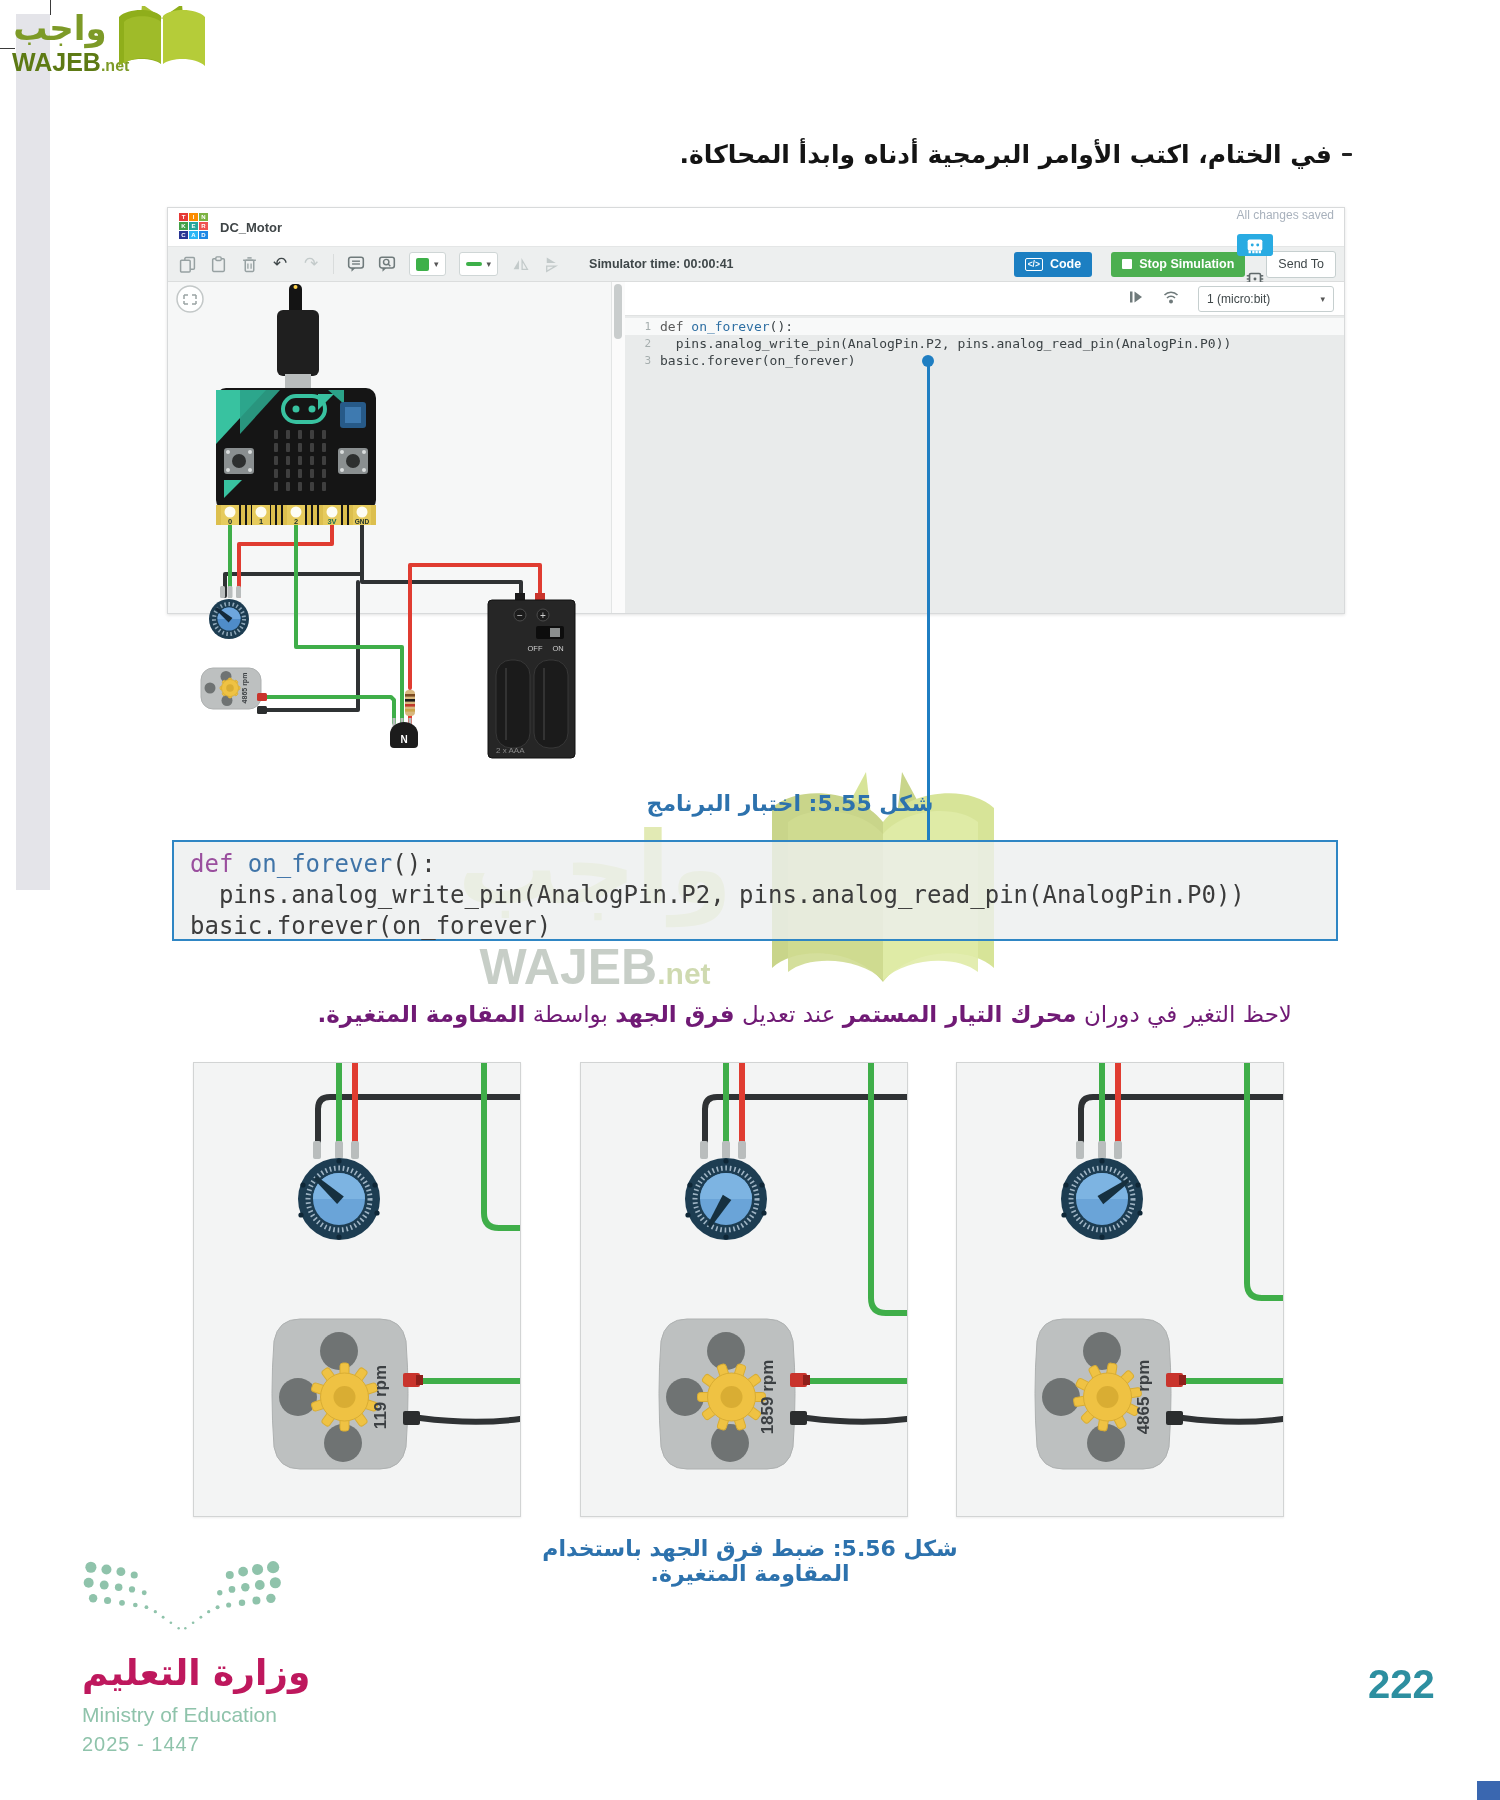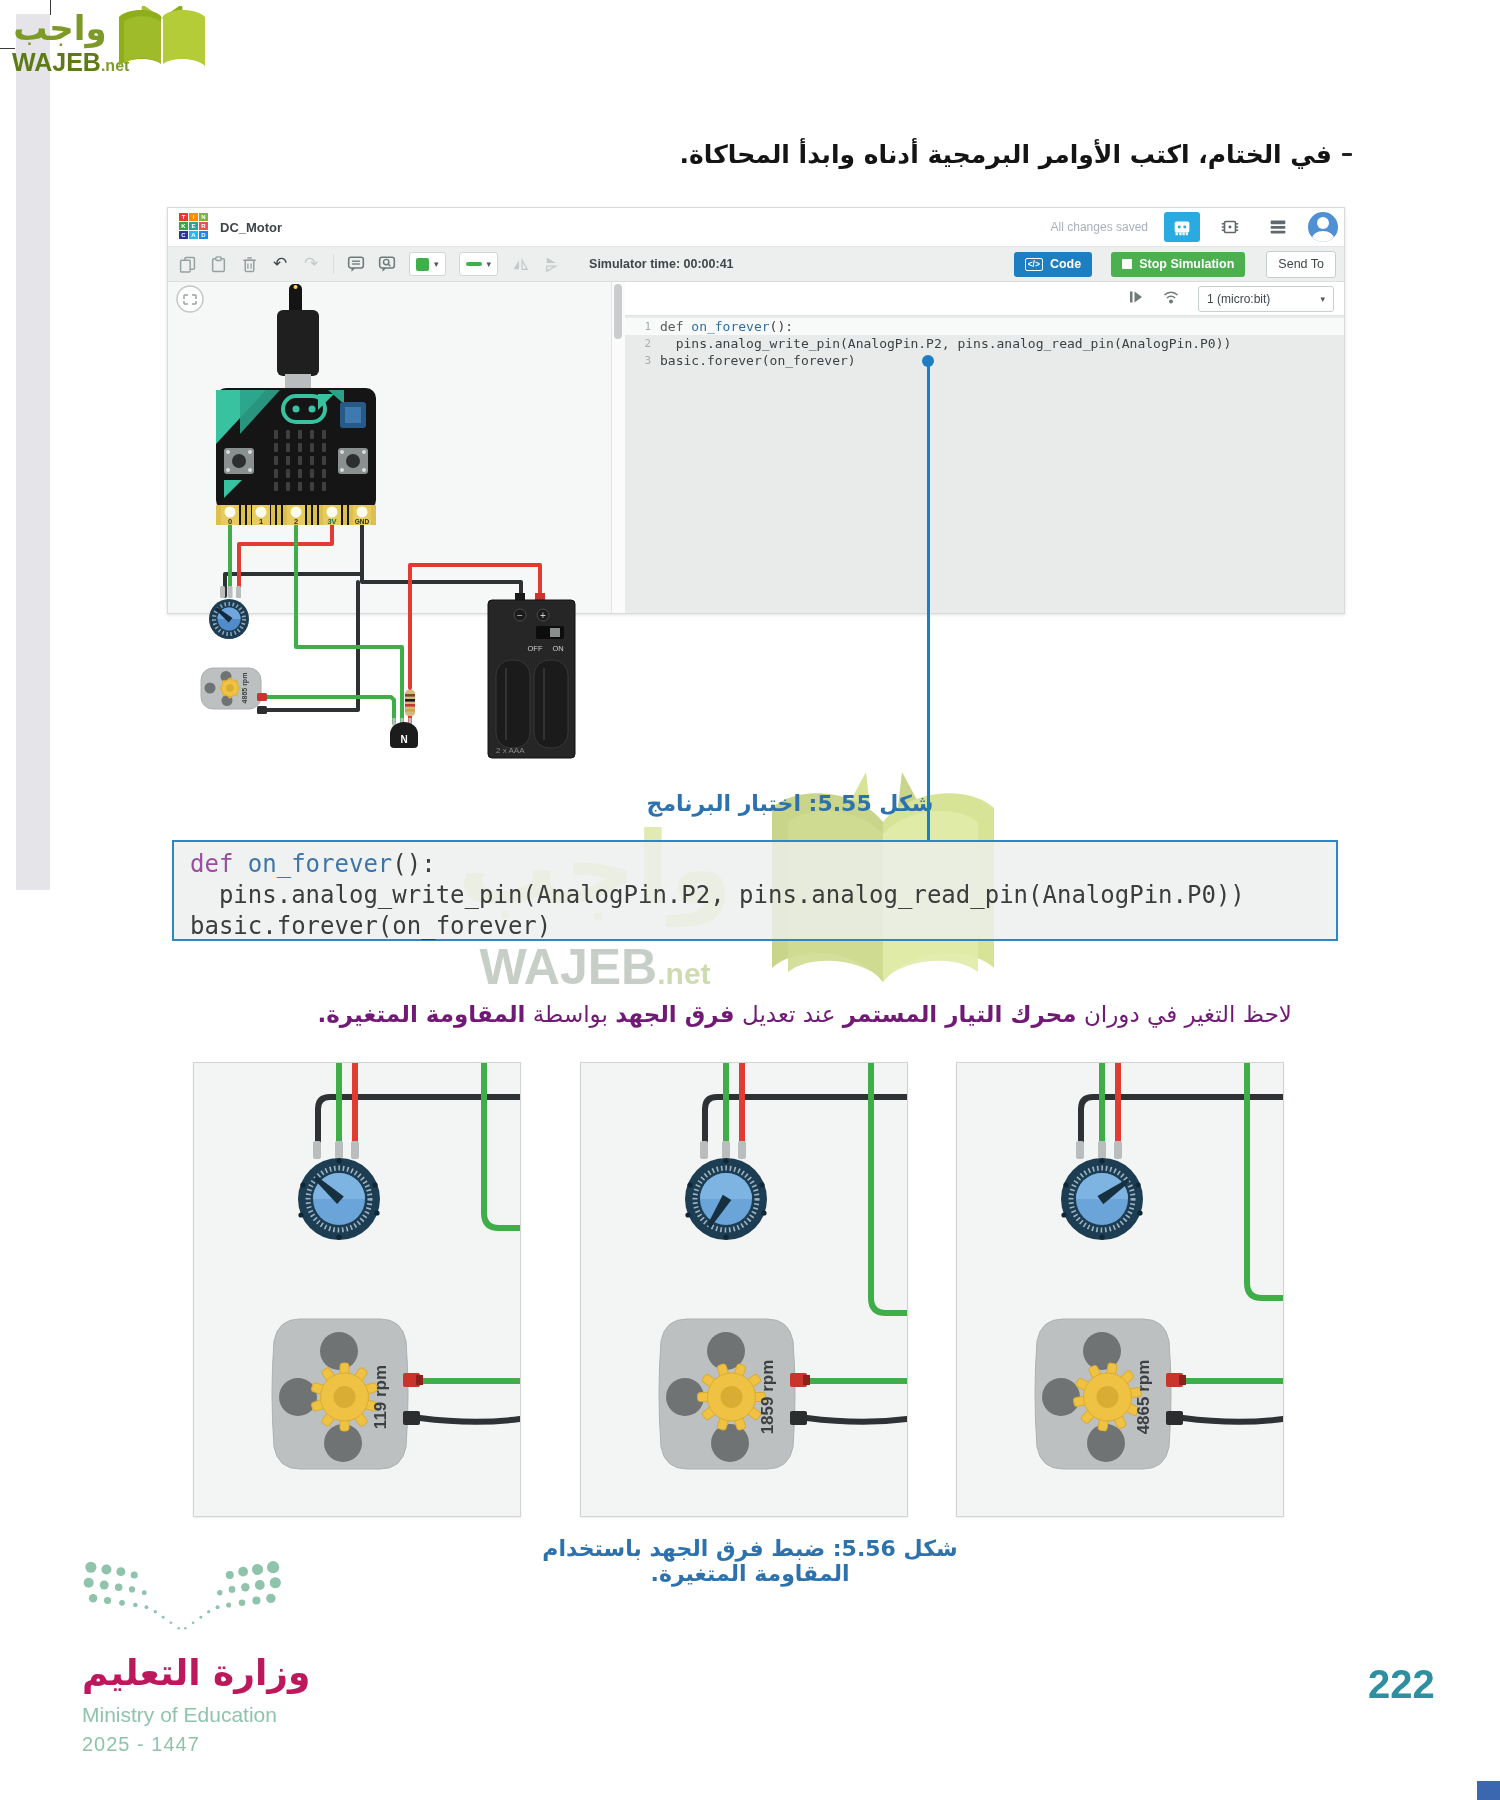--- a/index.html
+++ b/index.html
@@ -24,21 +24,21 @@
            font-family:"DejaVu Sans",sans-serif;font-size:25px;font-weight:bold;color:#141414;}
   .h-dash{display:inline-block;width:10px;height:3px;background:#222;border-radius:1px;}
   
   .tc-window{left:167px;top:207px;width:1178px;height:407px;background:#f6f7f7;
              border:1px solid #d8dadb;box-shadow:0 1px 3px rgba(0,0,0,.12);box-sizing:border-box;}
   .tc-titlebar{position:relative;height:38px;background:#fff;border-bottom:1px solid #e4e6e6;}
   .tc-logo{position:absolute;left:11px;top:5px;width:31px;height:28px;display:grid;
            grid-template-columns:repeat(3,9px);grid-auto-rows:8px;gap:1px;}
   .tc-logo span{display:block;color:#fff;font-size:6px;font-weight:bold;line-height:8px;text-align:center;}
   .tc-title{position:absolute;left:52px;top:12px;font-size:13px;font-weight:bold;color:#3f4547;}
-  .tc-right{position:absolute;right:6px;top:0;height:38px;display:flex;align-items:center;gap:12px;}
+  .tc-right{position:absolute;right:6px;top:0;height:38px;display:flex;align-items:flex-start;gap:12px;flex-direction:column;}
   .saved{font-size:12px;color:#a8b1bc;margin-right:4px;}
   .hbtn{width:36px;height:30px;border-radius:3px;display:flex;align-items:center;justify-content:center;}
   .hbtn.sel{background:#29abe2;}
   .avatar{width:30px;height:30px;border-radius:50%;background:#4f8fd3;overflow:hidden;position:relative;}
   .avatar:before{content:"";position:absolute;left:9px;top:5px;width:12px;height:12px;border-radius:50%;background:#fff;}
   .avatar:after{content:"";position:absolute;left:4px;top:19px;width:22px;height:16px;border-radius:50%;background:#fff;}
   .tc-toolbar{display:flex;align-items:center;height:34px;background:#edefef;
               border-bottom:1px solid #dbdddd;padding-left:10px;gap:13px;}
   .tico{width:18px;height:18px;display:flex;align-items:center;justify-content:center;}
   .tsep{width:1px;height:20px;background:#d9dcdc;}

